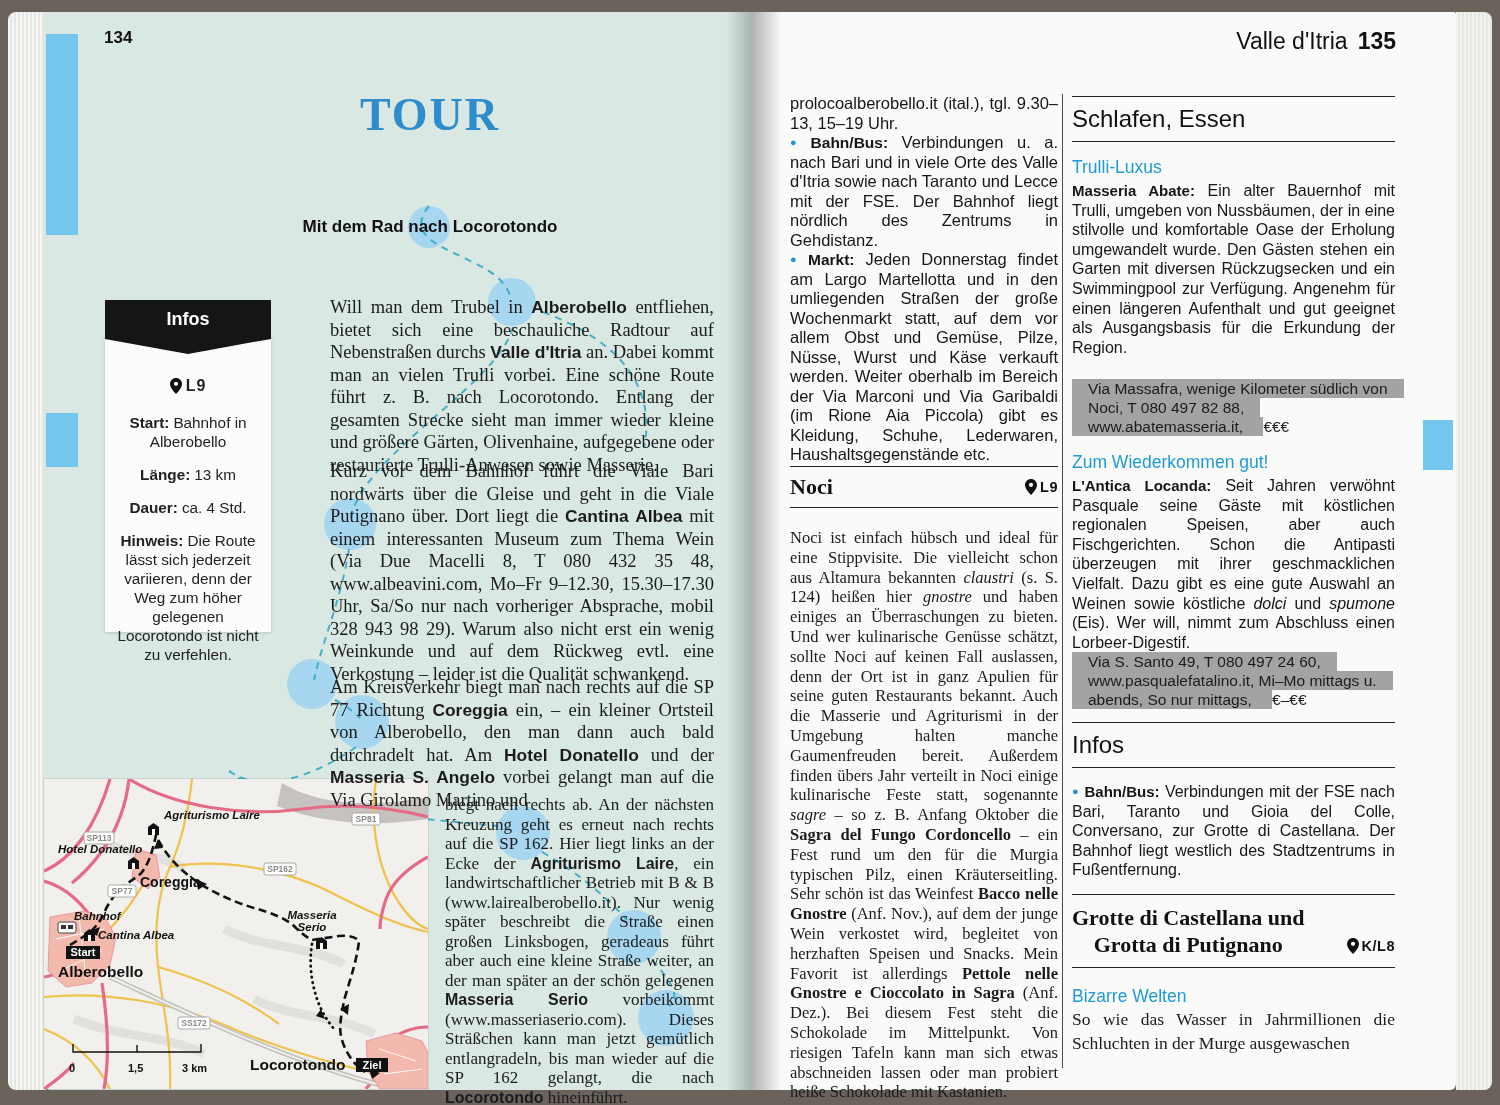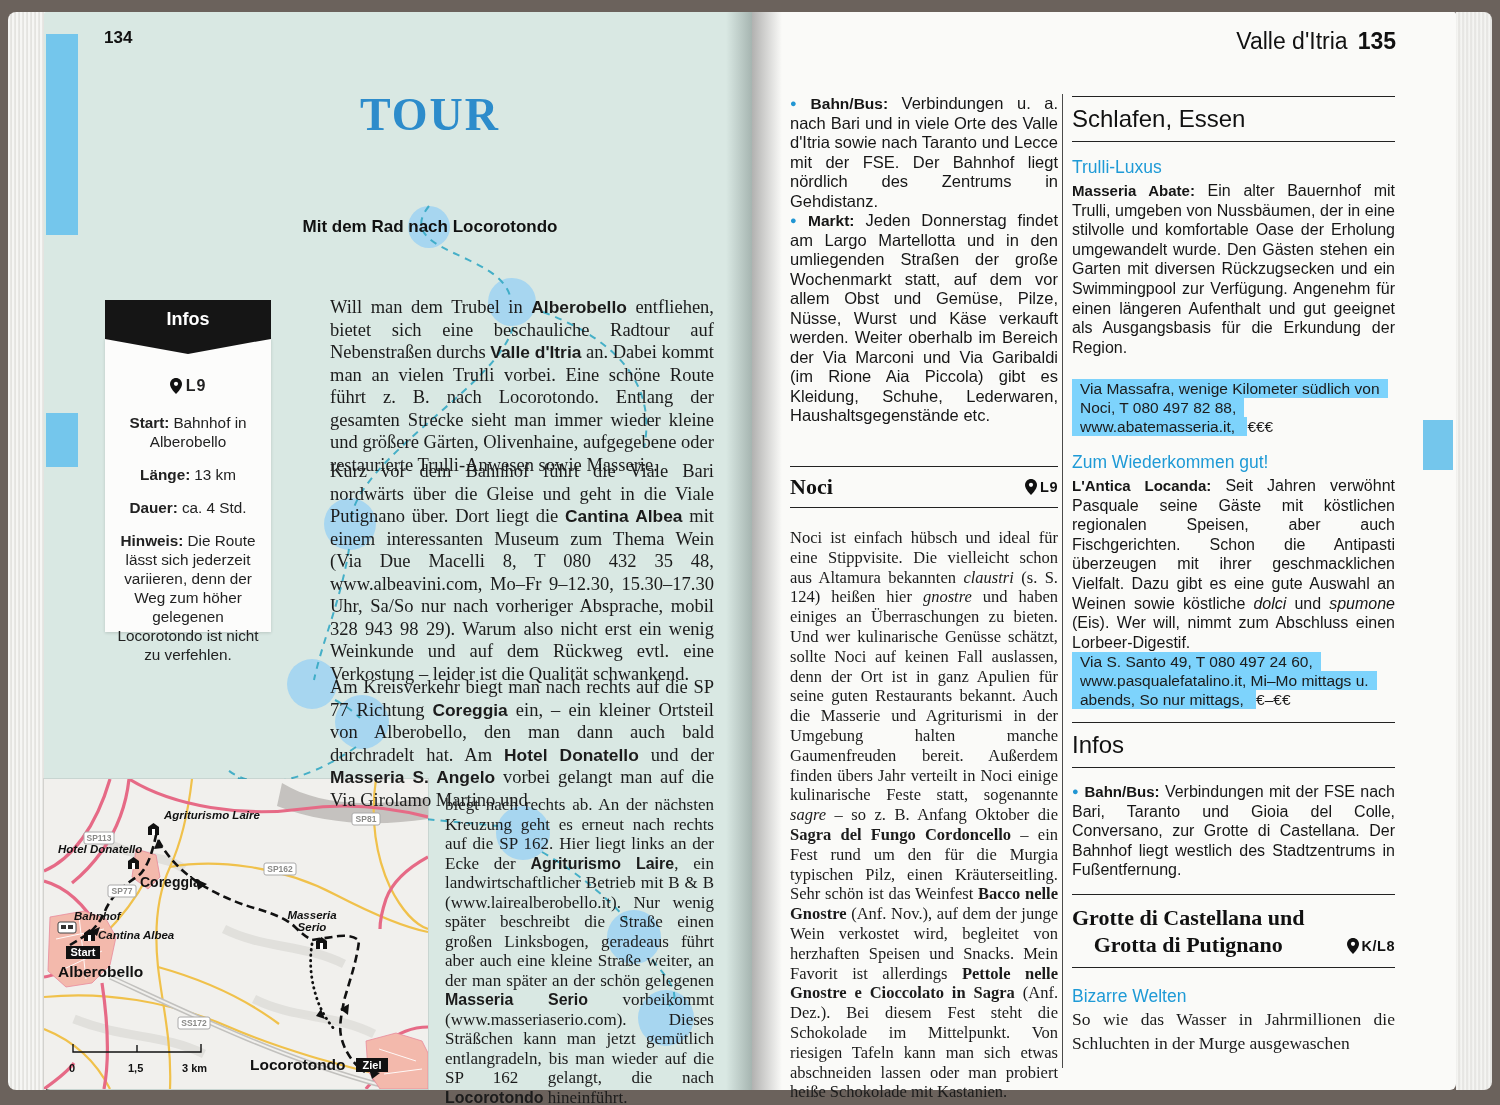--- a/index.html
+++ b/index.html
@@ -19,21 +19,21 @@
   .page-right::before{content:"";position:absolute;left:0;top:0;bottom:0;width:30px;
     background:linear-gradient(90deg,rgba(60,60,60,.38),rgba(60,60,60,0));}
   .tab{position:absolute;background:#74c6ec;z-index:2;}
   .tab1{left:46px;top:34px;width:32px;height:201px;}
   .tab2{left:46px;top:413px;width:32px;height:54px;}
   .tab3{left:1423px;top:420px;width:30px;height:50px;}
   
   .abs{position:absolute;z-index:3;}
   .b{font-weight:bold;}
   .i{font-style:italic;}
-  .hl{background:#7dd3fc;-webkit-box-decoration-break:clone;box-decoration-break:clone;padding:1px 8px;}
+  .hl{background:#a3a3a3;-webkit-box-decoration-break:clone;box-decoration-break:clone;padding:1px 16px;}
   .seg .b{font-family:"Liberation Sans",sans-serif;font-size:.94em;}
   
   .pagenum-left{left:104px;top:28px;font-size:17px;font-weight:bold;color:#111;text-align:right;}
   .kicker{left:180px;top:88px;width:500px;text-align:center;
     font-family:"Liberation Serif",serif;font-weight:bold;font-size:46px;letter-spacing:2px;color:#2d8ccb;}
   .booktitle{left:180px;top:138px;width:500px;text-align:center;
     font-family:"Liberation Serif",serif;font-size:41px;color:#151515;}
   .subtitle{left:180px;top:217px;width:500px;text-align:center;font-size:17px;font-weight:bold;color:#111;}
   .bodytext{font-family:"Liberation Serif",serif;font-size:18.5px;line-height:22.5px;
     text-align:justify;color:#1b1b1b;}
@@ -284,20 +284,21 @@
     </svg>
   </div>
 
   <div class="abs rp-header">
     <span>Valle d'Itria</span><span class="num">135</span>
   </div>
 
   <div class="colrule"></div>
 
   <div class="abs rl-intro">
+    <div class="item seg"><span>prolocoalberobello.it (ital.), tgl. 9.30–13, 15–19 Uhr.</span></div>
     <div class="item seg"><span class="blt"></span><span class="seg"><span class="b">Bahn/Bus:</span><span> Verbindungen u. a. nach Bari und in viele Orte des Valle d'Itria sowie nach Taranto und Lecce mit der FSE. Der Bahnhof liegt nördlich des Zentrums in Gehdistanz.</span></span></div>
     <div class="item seg"><span class="blt"></span><span class="seg"><span class="b">Markt:</span><span> Jeden Donnerstag findet am Largo Martellotta und in den umliegenden Straßen der große Wochenmarkt statt, auf dem vor allem Obst und Gemüse, Pilze, Nüsse, Wurst und Käse verkauft werden. Weiter oberhalb im Bereich der Via Marconi und Via Garibaldi (im Rione Aia Piccola) gibt es Kleidung, Schuhe, Lederwaren, Haushaltsgegenstände etc.</span></span></div>
   </div>
 
   <div class="abs sechead noci-head">
     <span class="h">Noci</span>
     <span class="loc">
       <svg class="pin" viewBox="0 0 12 16">
           <path d="M6 0C2.7 0 0 2.7 0 6c0 4.4 6 10 6 10s6-5.6 6-10C12 2.7 9.3 0 6 0z" fill="#111"></path>
           <circle cx="6" cy="5.8" r="2.1" fill="#fff"></circle>

